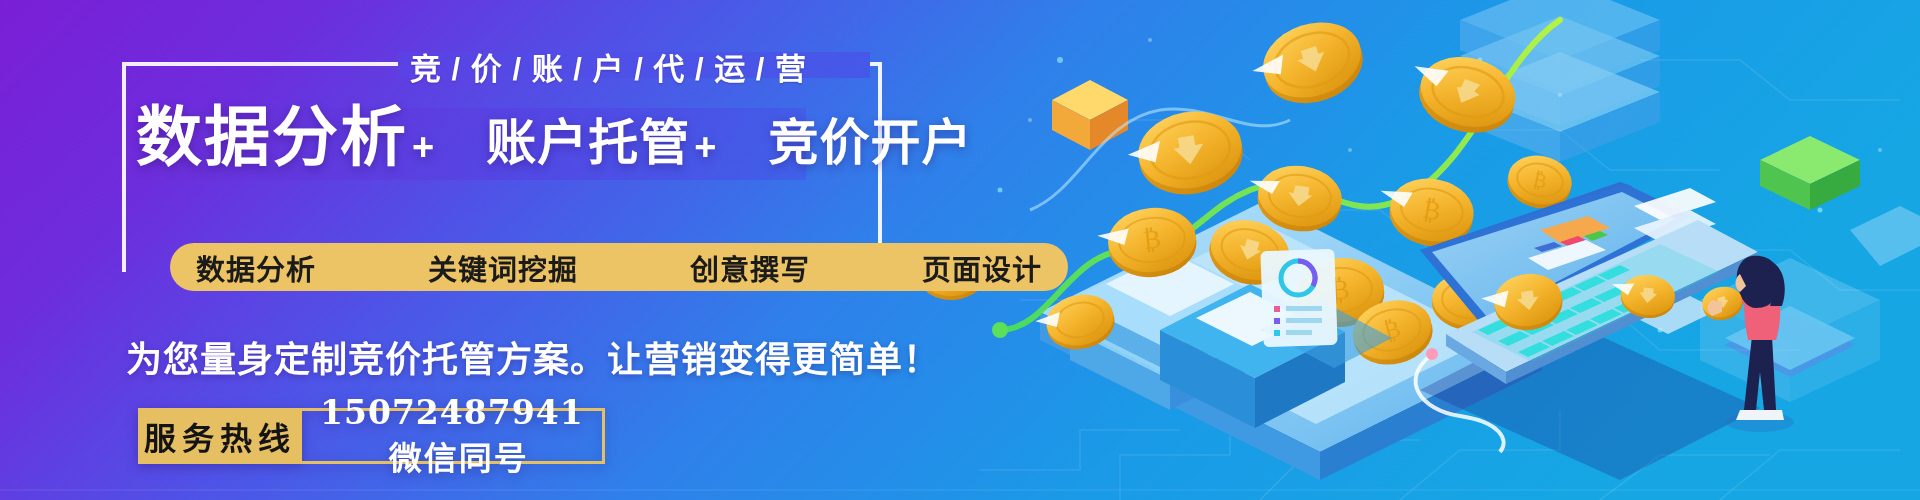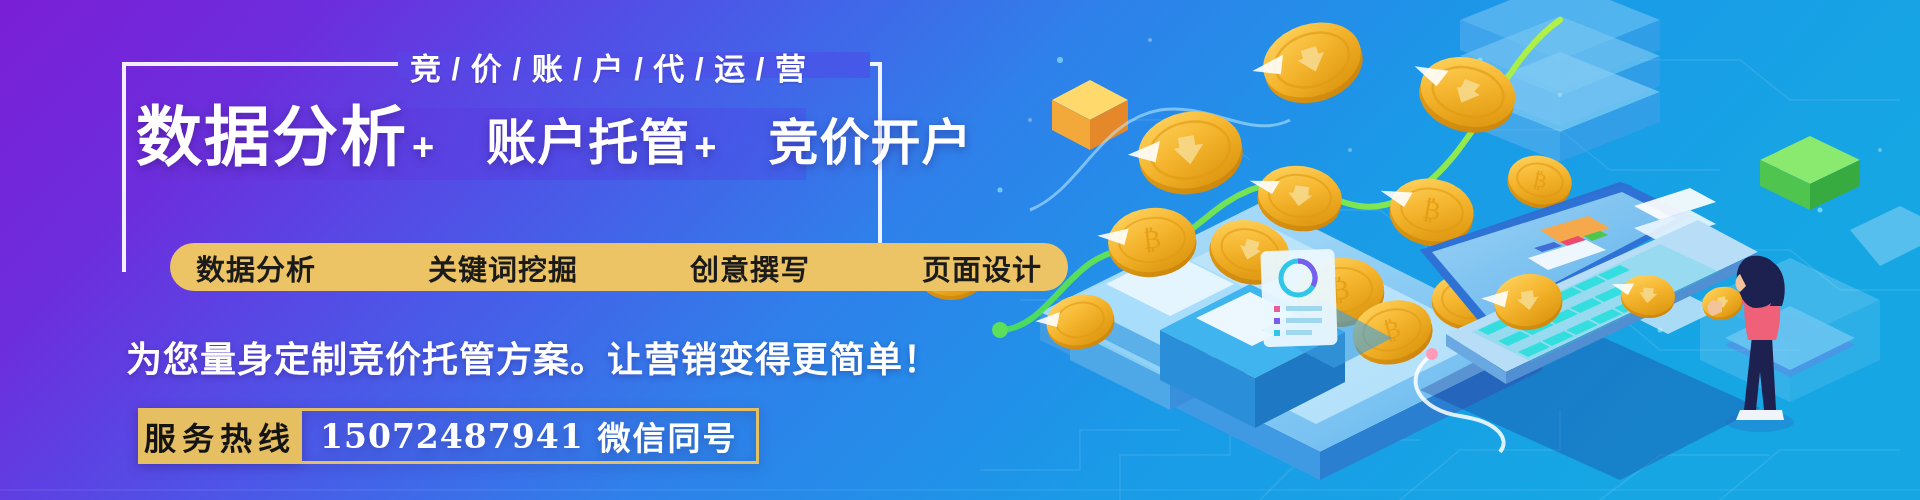--- a/index.html
+++ b/index.html
@@ -86,20 +86,21 @@
     display:flex;align-items:center;justify-content:center;
     padding:0 6px;font-size:32px;font-weight:900;letter-spacing:6px;
   }
   .hotline .value{
     border:3px solid #e7bf63;border-left:none;
     background:transparent;color:#ffffff;
     display:flex;align-items:center;justify-content:center;
     padding:4px 18px;font-size:33px;font-weight:900;letter-spacing:1px;
     white-space:nowrap;
     font-family:"DejaVu Serif","Liberation Serif",serif;
+    flex-direction:column;
   }
   .hotline .value .cn{font-family:Liberation Serif, serif;margin-left:14px;letter-spacing:2px;}
 </style>
 </head>
 <body>
 
 <div class="banner">
 
   <div class="art">
     <svg viewBox="0 0 1920 500" xmlns="http://www.w3.org/2000/svg">

